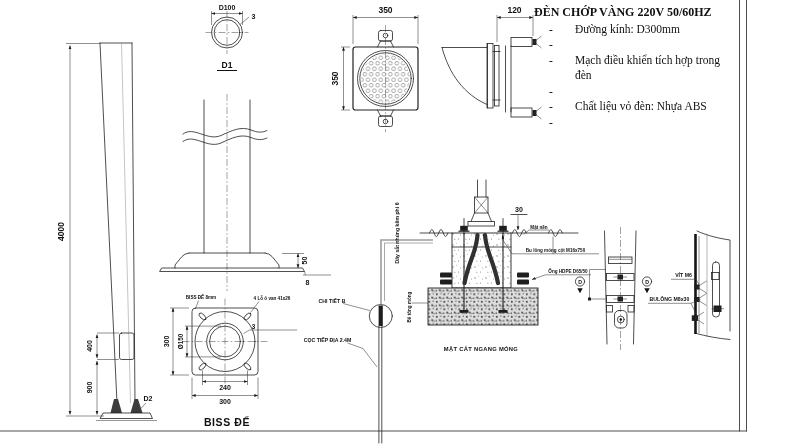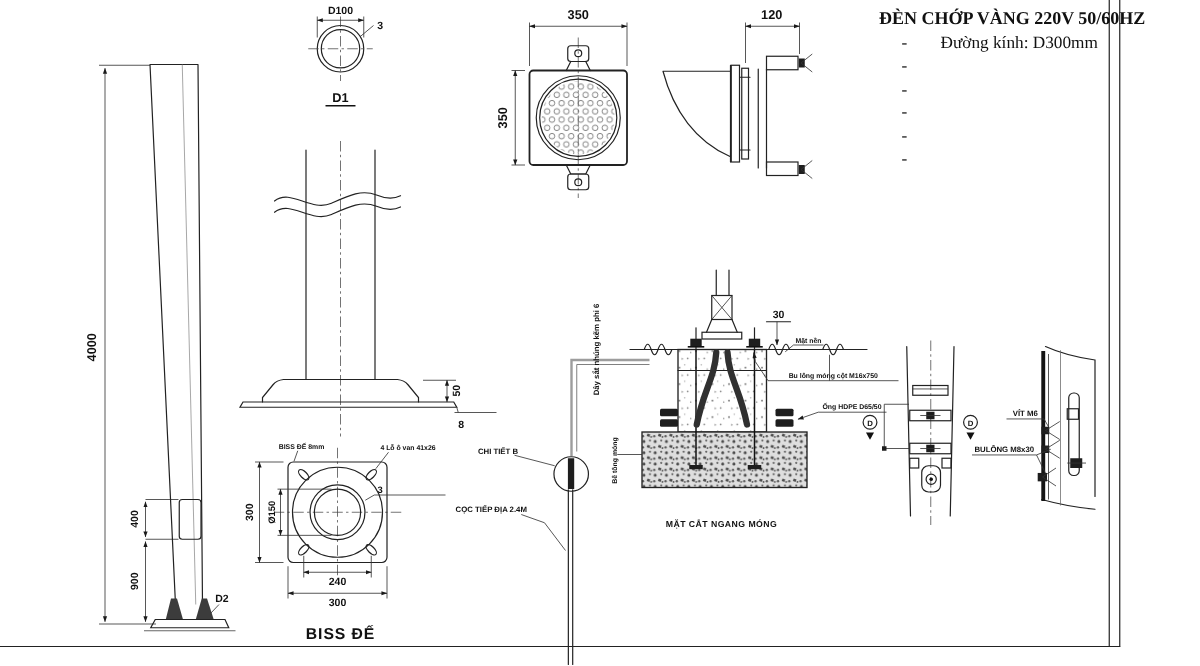--- a/index.html
+++ b/index.html
@@ -16,21 +16,21 @@
   text{fill:#111}
   .ctr{text-anchor:middle}
   .d85{font:700 8.5px "Liberation Sans",sans-serif}
   .d7{font:700 7px "Liberation Sans",sans-serif}
   .d65{font:700 6.3px "Liberation Sans",sans-serif}
   .t52{font:700 5.2px "Liberation Sans",sans-serif}
   .t46{font:700 4.6px "Liberation Sans",sans-serif}
   .c56{font:700 5.8px "Liberation Sans",sans-serif;letter-spacing:.3px}
   .cap{font:700 10.5px "Liberation Sans",sans-serif;letter-spacing:.6px}
   
-  .specs{position:absolute;left:584px;top:5px;width:200px;font-family:"Liberation Serif",serif;font-size:11.5px;line-height:15.5px;color:#111}
+  .specs{position:absolute;left:532px;top:5px;width:200px;font-family:"Liberation Serif",serif;font-size:11.5px;line-height:15.5px;color:#111}
   .specs-title{font-weight:bold;font-size:12px;margin:0 0 1px 2px;white-space:nowrap}
   .spec-item{display:flex;padding-left:17px}
   .bullet{width:26px;flex:none}
   .spec-text{flex:1}
 </style>
 </head>
 <body>
 
 <div class="page">
 
@@ -329,25 +329,27 @@
     <div class="specs-title">ĐÈN CHỚP VÀNG 220V 50/60HZ</div>
     <div class="spec-item">
       <span class="bullet">-</span>
       <span class="spec-text">Đường kính: D300mm</span>
     </div>
     <div class="spec-item">
       <span class="bullet">-</span>
     </div>
     <div class="spec-item">
       <span class="bullet">-</span>
-    </div>
-    <div class="spec-item">
-      <span class="bullet">-</span>
-    </div>
-    <div class="spec-item">
-      <span class="bullet">-</span>
+      <span class="spec-text">Mạch điều khiển tích hợp trong đèn</span>
+    </div>
+    <div class="spec-item">
+      <span class="bullet">-</span>
+    </div>
+    <div class="spec-item">
+      <span class="bullet">-</span>
+      <span class="spec-text">Chất liệu vỏ đèn: Nhựa ABS</span>
     </div>
     <div class="spec-item">
       <span class="bullet">-</span>
     </div>
   </div>
 
 </div>
 
 </body></html>

